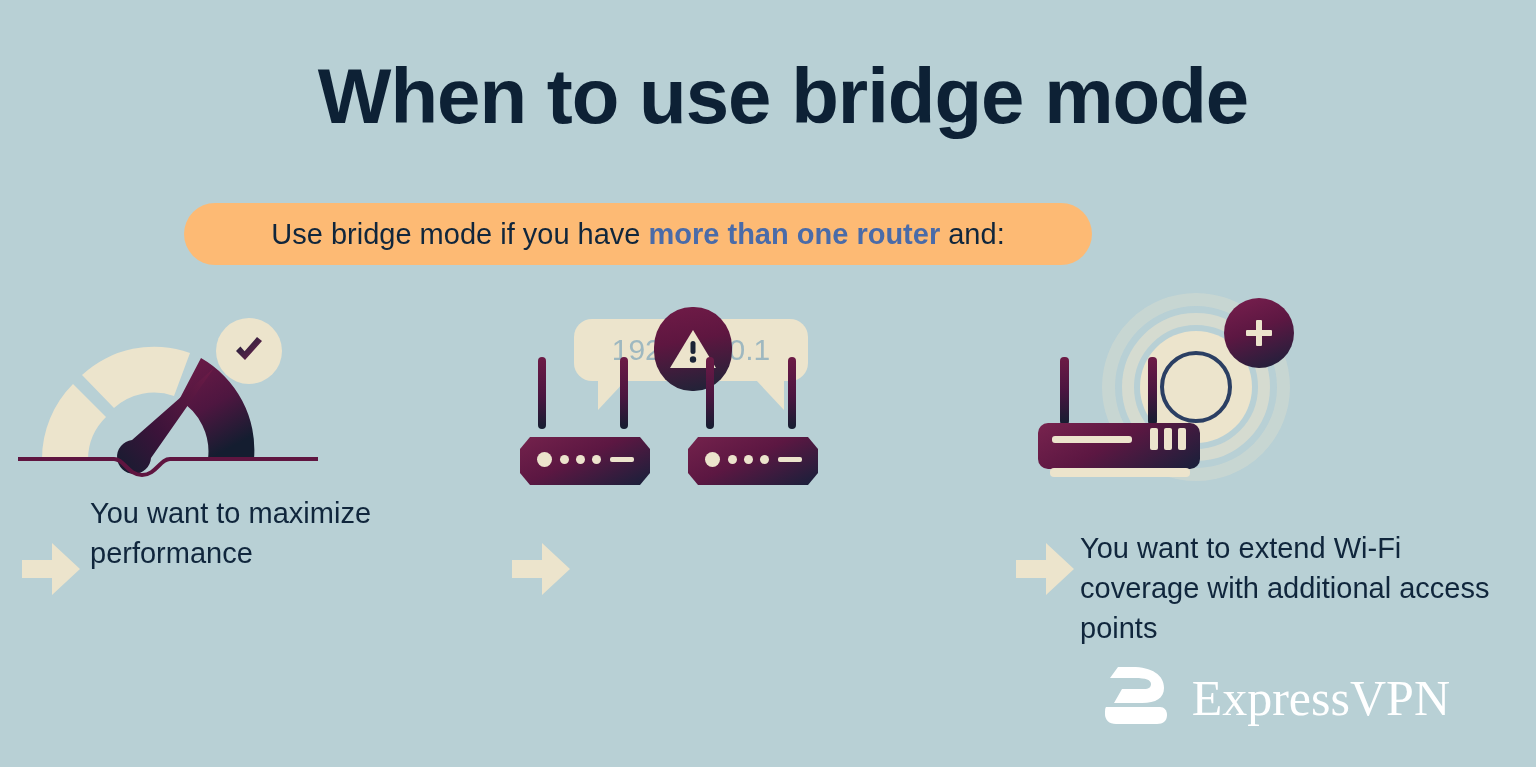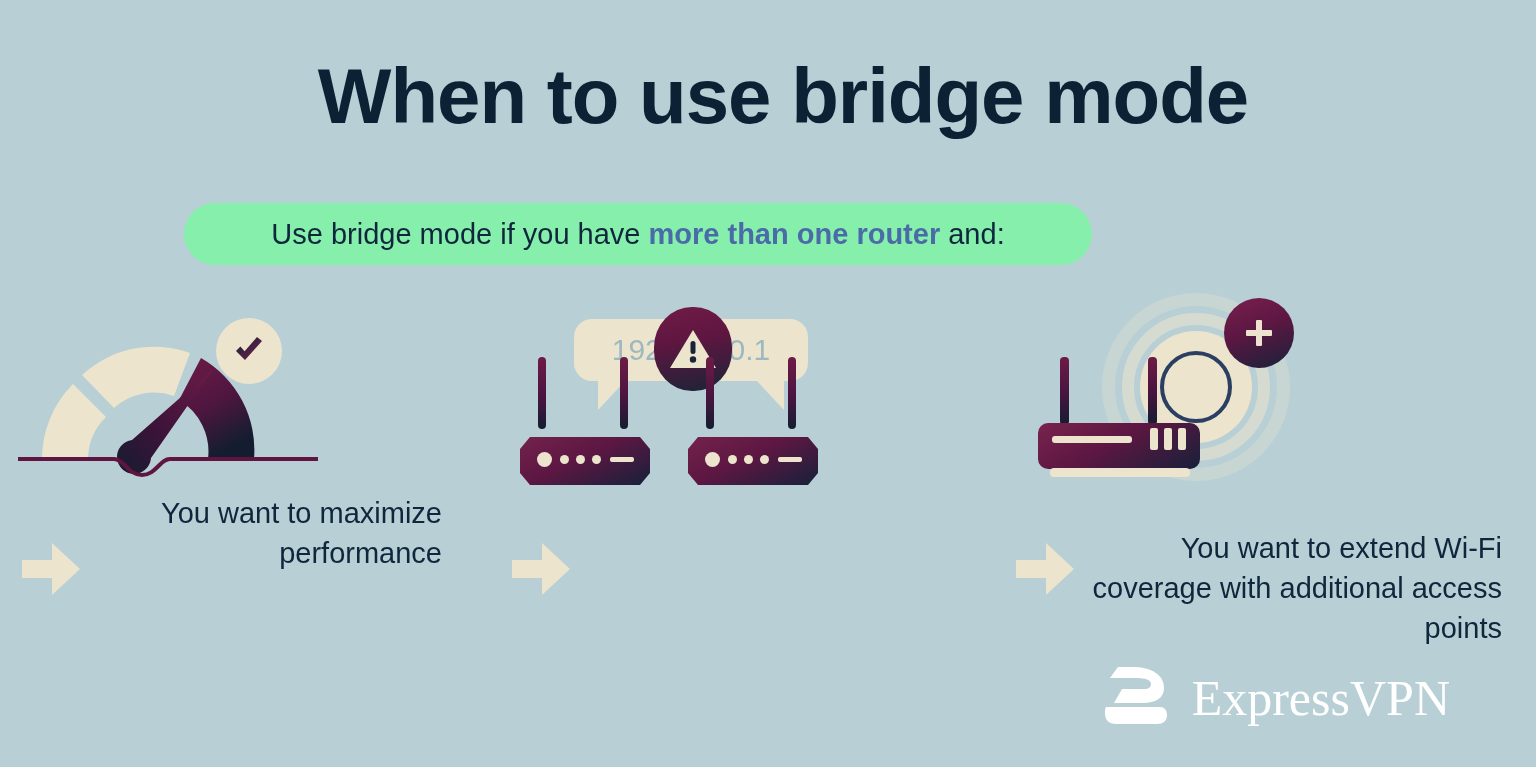--- a/index.html
+++ b/index.html
@@ -24,21 +24,21 @@
     color:#0d2135;
     line-height:1.05;
     padding-left:30px;
   }
 
   
   .banner {
     position:absolute;
     top:203px; left:184px;
     width:908px; height:62px;
-    background:#86efac;
+    background:#fdba74;
     border-radius:31px;
     display:flex;
     align-items:center;
     justify-content:center;
   }
   .banner-text {
     font-size:29px;
     color:#10263c;
     white-space:nowrap;
     font-weight:500;
@@ -49,21 +49,21 @@
   .columns {
     position:absolute;
     top:295px; left:0; width:1536px; height:340px;
     display:flex;
   }
   .col { position:relative; flex:1 1 0; }
   .art { position:relative; height:190px; }
   .caption {
     position:absolute;
     top:198px; left:0; width:100%;
-    text-align:right;
+    text-align:left;
     font-size:29px;
     line-height:40px;
     color:#10263c;
   }
   .col-1 .caption { padding:0 70px 0 90px; }
   .col-2 .caption { padding:0 46px 0 60px; }
   .col-3 .caption { padding:0 34px 0 56px;margin-top:35px; }
 
   
   .arrow {

